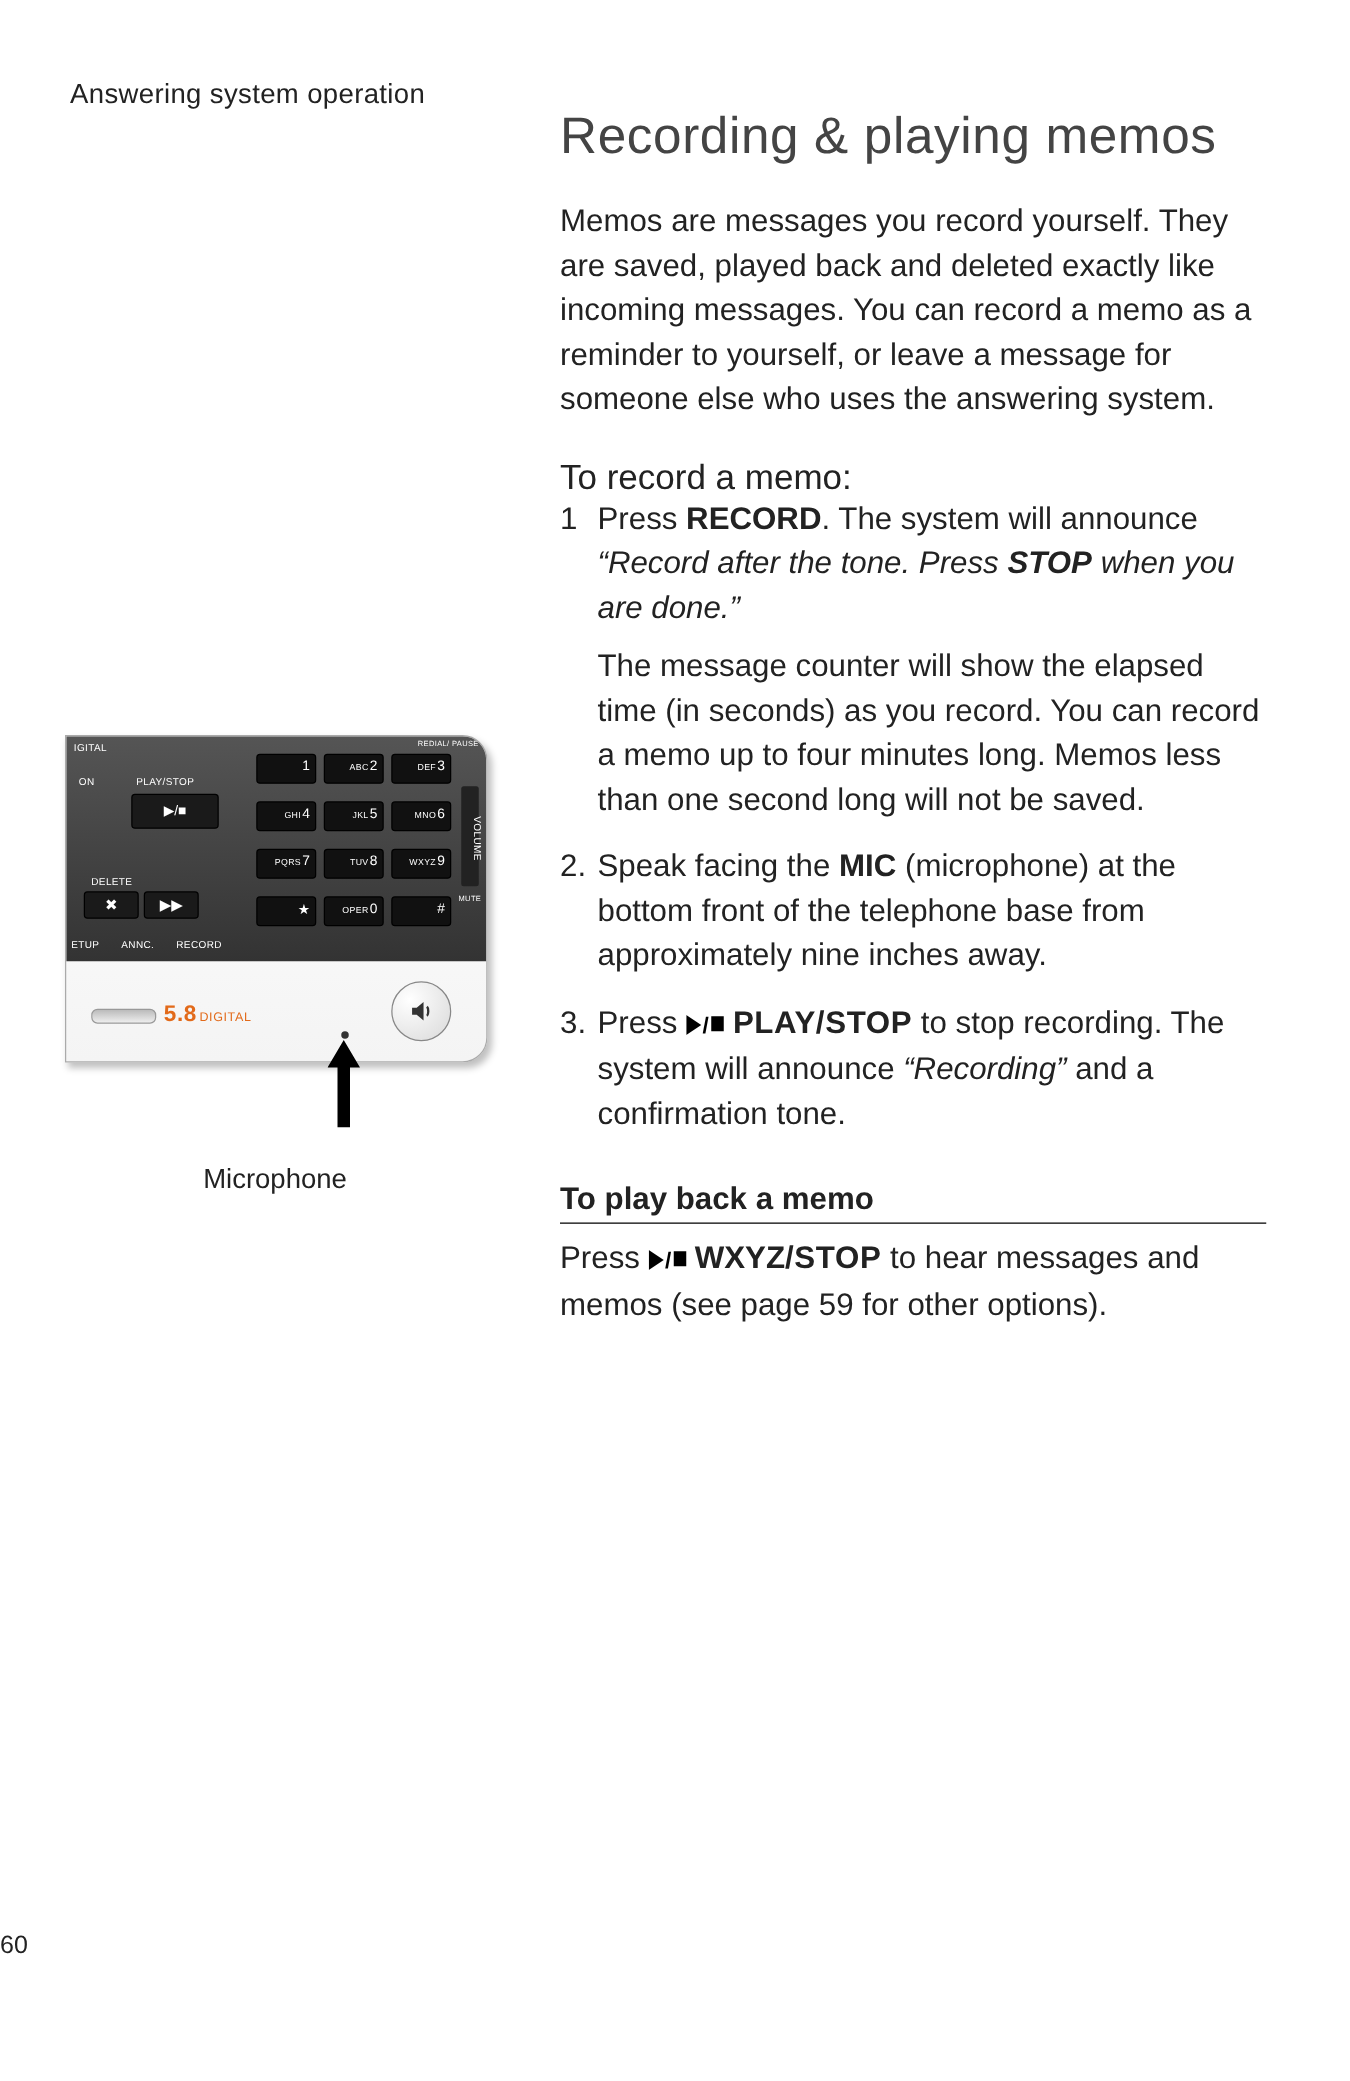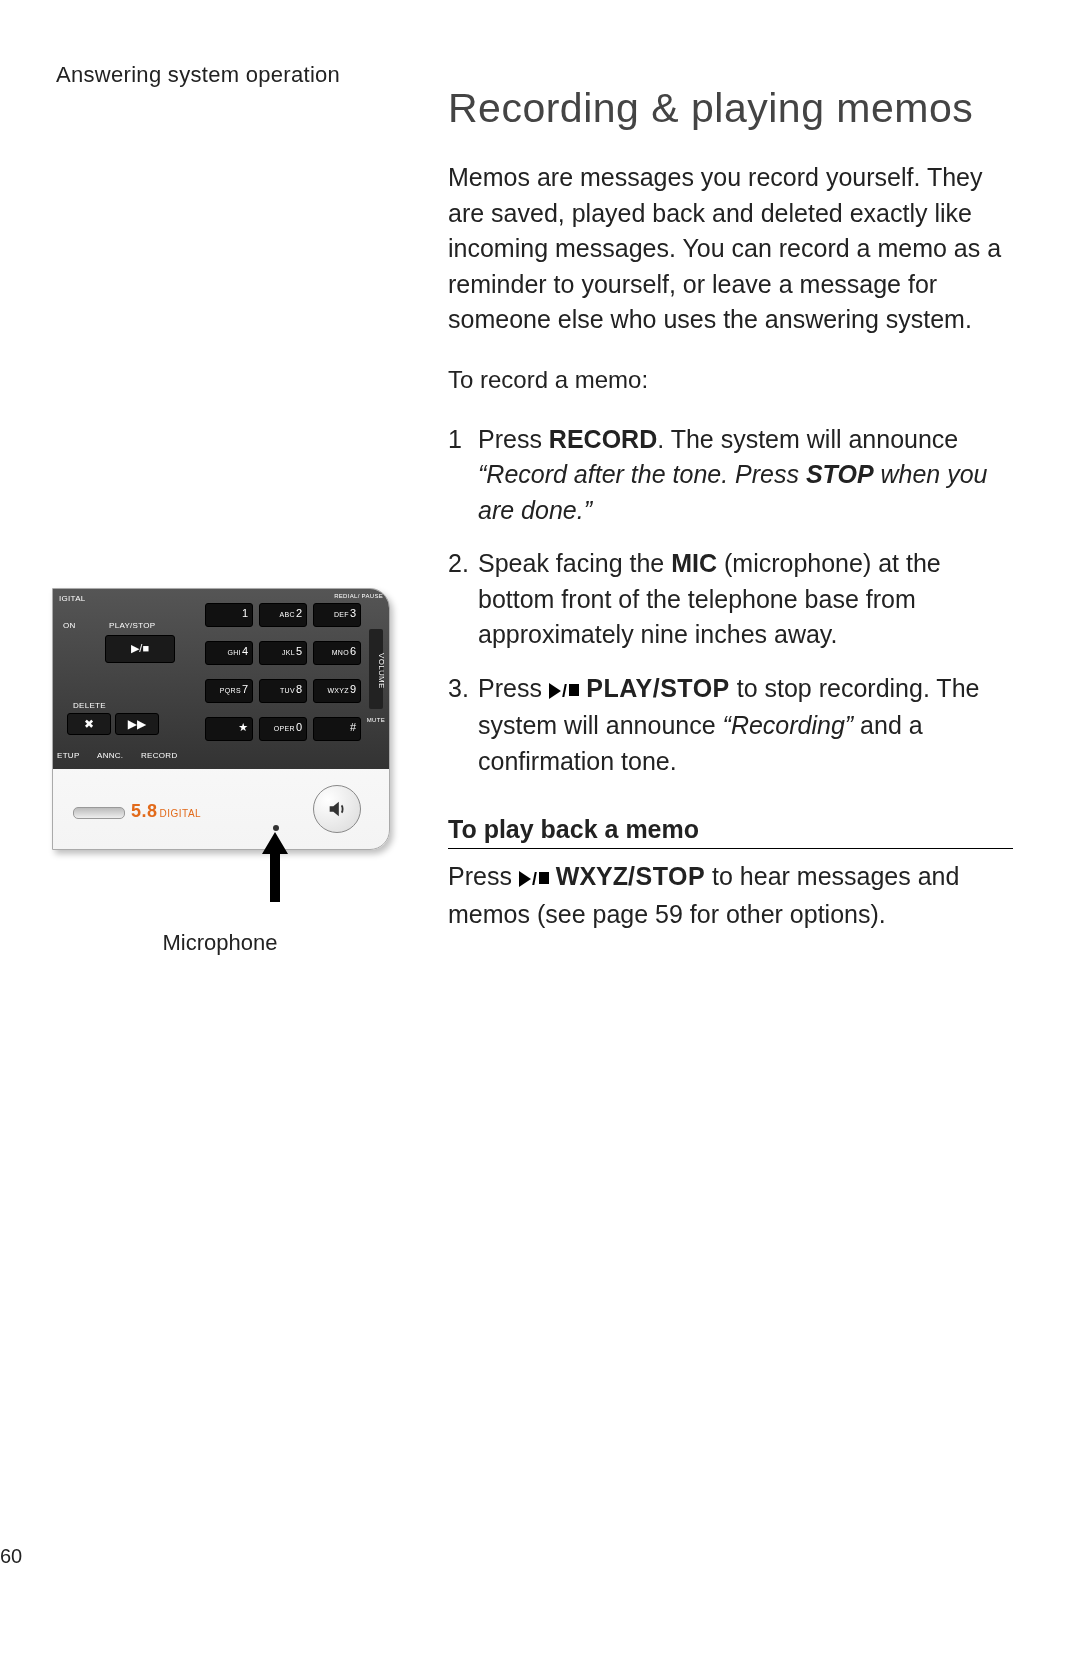--- a/index.html
+++ b/index.html
@@ -37,22 +37,22 @@
     margin: 0 0 28px 0;
     letter-spacing: 0.5px;
     color: #444;
   }
   p.body {
     font-size: 25px;
     line-height: 1.42;
     margin: 0 0 28px 0;
   }
   .sub {
-    font-size: 24px;
-    margin: 18px 0 28px 0;
+    font-size: 28px;
+    margin: 18px 0 0 0;
   }
   ol.steps {
     list-style: none;
     padding: 0;
     margin: 0;
     counter-reset: step;
   }
   ol.steps > li {
     counter-increment: step;
     font-size: 25px;
@@ -265,20 +265,21 @@
   <div class="main">
     <h1 class="title">Recording &amp; playing memos</h1>
 
     <p class="body">Memos are messages you record yourself. They are saved, played back and deleted exactly like incoming messages. You can record a memo as a reminder to yourself, or leave a message for someone else who uses the answering system.</p>
 
     <p class="sub">To record a memo:</p>
 
     <ol class="steps">
       <li>
         <span>Press </span><span class="bold">RECORD</span><span>. The system will announce </span><span class="italic">“Record after the tone. Press </span><span class="italic bold">STOP</span><span class="italic"> when you are done.”</span>
+        <div class="indent-para" style="margin-left:0;">The message counter will show the elapsed time (in seconds) as you record. You can record a memo up to four minutes long. Memos less than one second long will not be saved.</div>
       </li>
       <li>
         <span>Speak facing the </span><span class="bold">MIC</span><span> (microphone) at the bottom front of the telephone base from approximately nine inches away.</span>
       </li>
       <li>
         <span>Press </span><span class="playstop-icon"><svg width="30" height="16" viewBox="0 0 30 16">
               <polygon points="0,0 12,8 0,16" fill="#000"></polygon>
               <text x="13" y="14" font-size="18" font-weight="700" fill="#000">/</text>
               <rect x="20" y="1" width="12" height="12" fill="#000"></rect>
             </svg></span><span class="bold sc"> PLAY/STOP</span><span> to stop recording. The system will announce </span><span class="italic">“Recording”</span><span> and a confirmation tone.</span>

